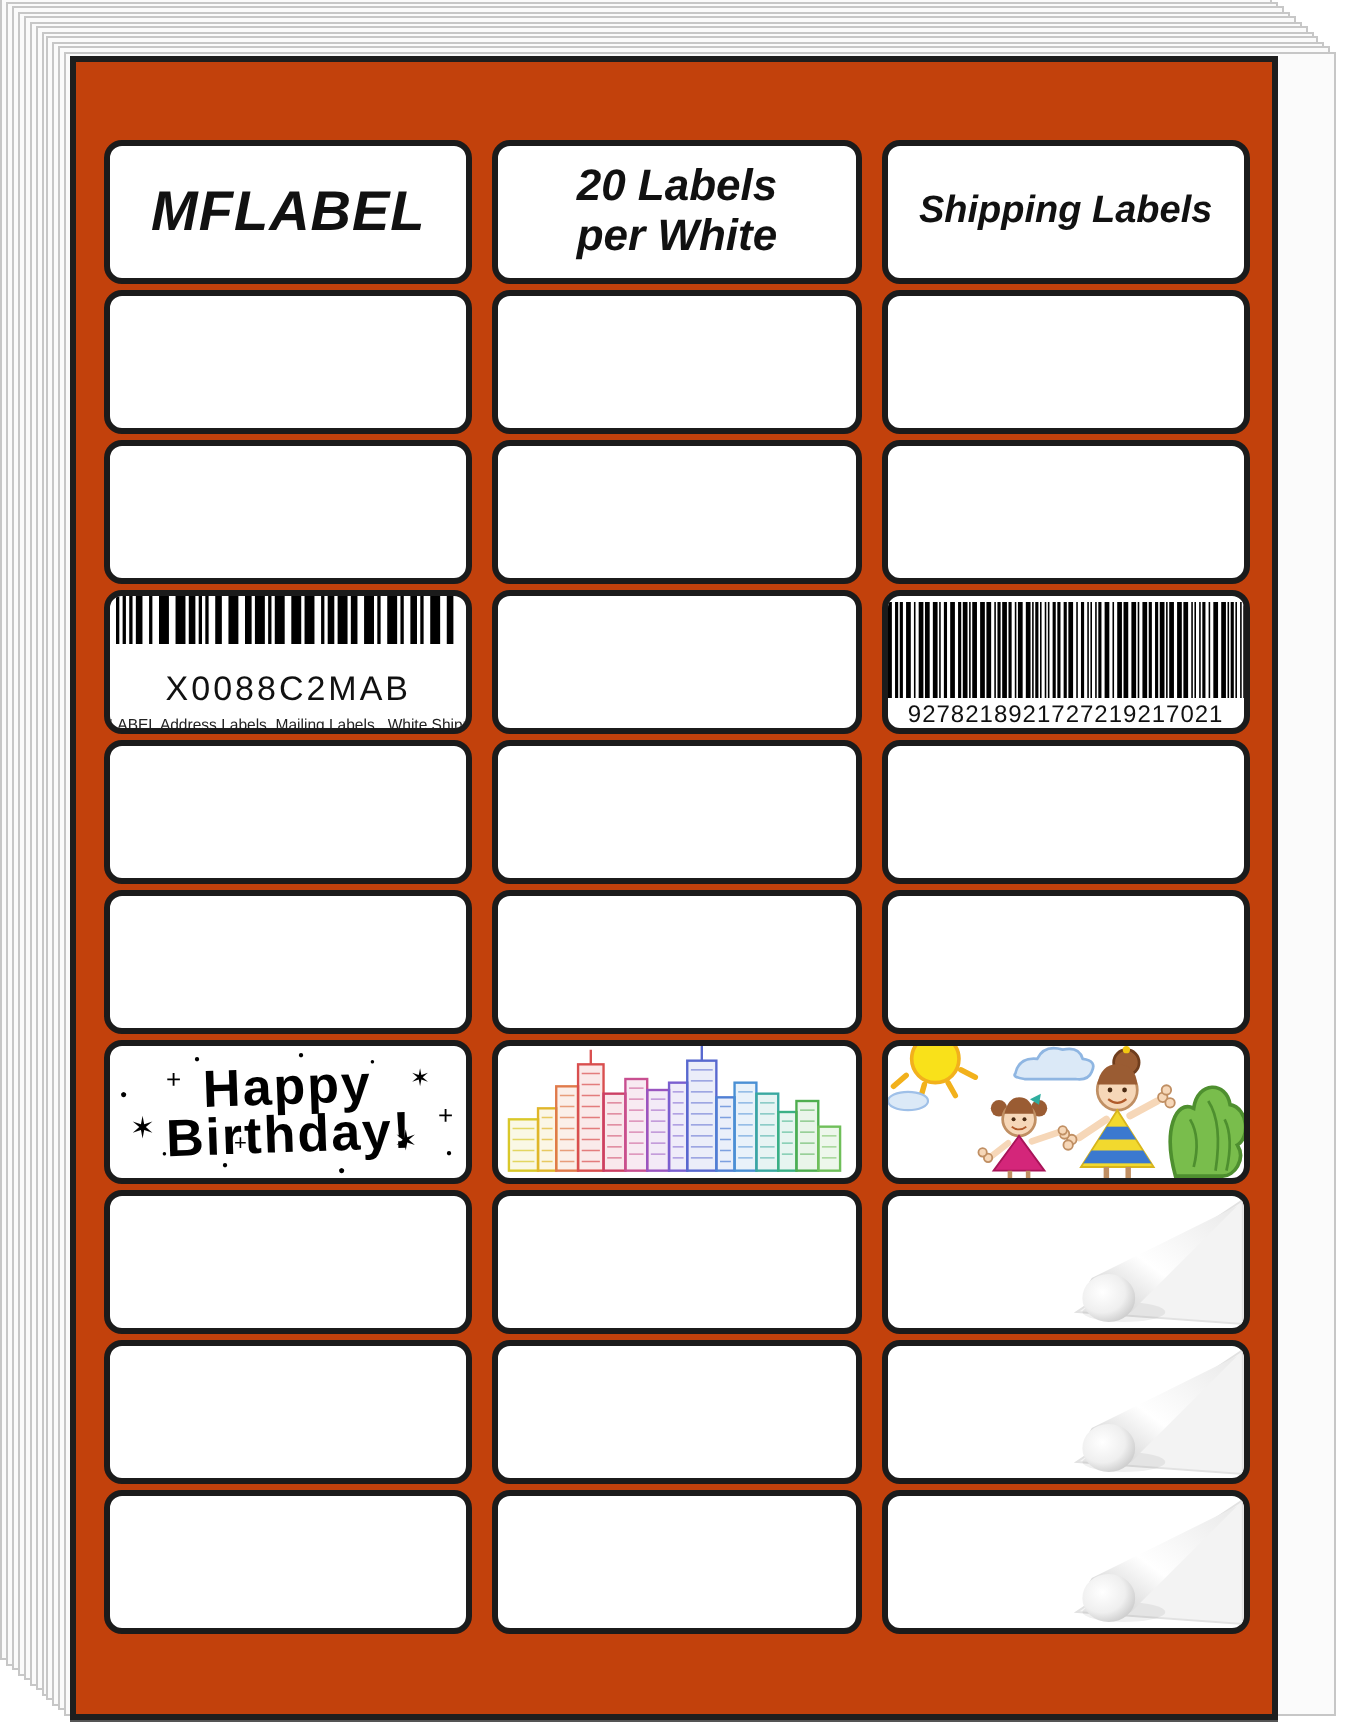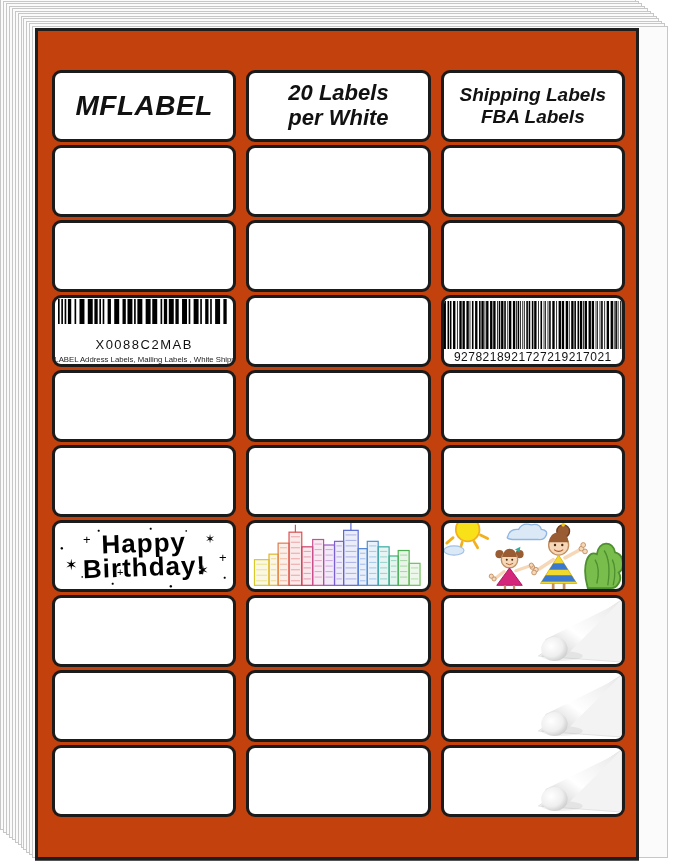--- a/index.html
+++ b/index.html
@@ -20,21 +20,21 @@
        position:relative;box-sizing:border-box;display:flex;flex-direction:column;
        align-items:center;justify-content:center;overflow:hidden;}
   .brand-text{font-style:italic;font-weight:bold;font-size:28px;color:#111;
        letter-spacing:.5px;}
   .count-text{font-style:italic;font-weight:bold;font-size:22px;color:#111;
        text-align:center;line-height:1.12;}
   .ship-text{font-style:italic;font-weight:bold;font-size:19px;color:#111;
        text-align:center;line-height:1.15;}
   
   .bc-left-bars{width:172px;height:25px;margin-top:1px;}
-  .bc-code{font-size:13px;color:#111;letter-spacing:1.5px;margin-top:13px;text-align:right;}
+  .bc-code{font-size:17px;color:#111;letter-spacing:1.5px;margin-top:13px;text-align:right;}
   .bc-desc{font-size:8px;color:#222;white-space:nowrap;margin-top:3px;
        transform:scaleX(.97);}
   .bc-right-bars{width:182px;height:48px;margin-top:2px;}
   .bc-digits{font-size:12px;color:#111;letter-spacing:.5px;margin-top:1px;}
   
   .bday-wrap{position:absolute;inset:0;}
   .bday-text{position:absolute;inset:0;display:flex;flex-direction:column;
        align-items:center;justify-content:center;transform:rotate(-2deg);
        font-weight:bold;color:#000;line-height:.92;}
   .bday-l1{font-size:26px;letter-spacing:1px;}
@@ -71,21 +71,20 @@
       </div>
       <div class="cell">
         <div class="count-text">
           <div>20 Labels</div>
           <div>per White</div>
         </div>
       </div>
       <div class="cell">
         <div class="ship-text">
           <div>Shipping Labels</div>
-          <div>FBA Labels</div>
         </div>
       </div>
 
       <div class="cell"></div>
       <div class="cell"></div>
       <div class="cell"></div>
       <div class="cell"></div>
       <div class="cell"></div>
       <div class="cell"></div>
 

